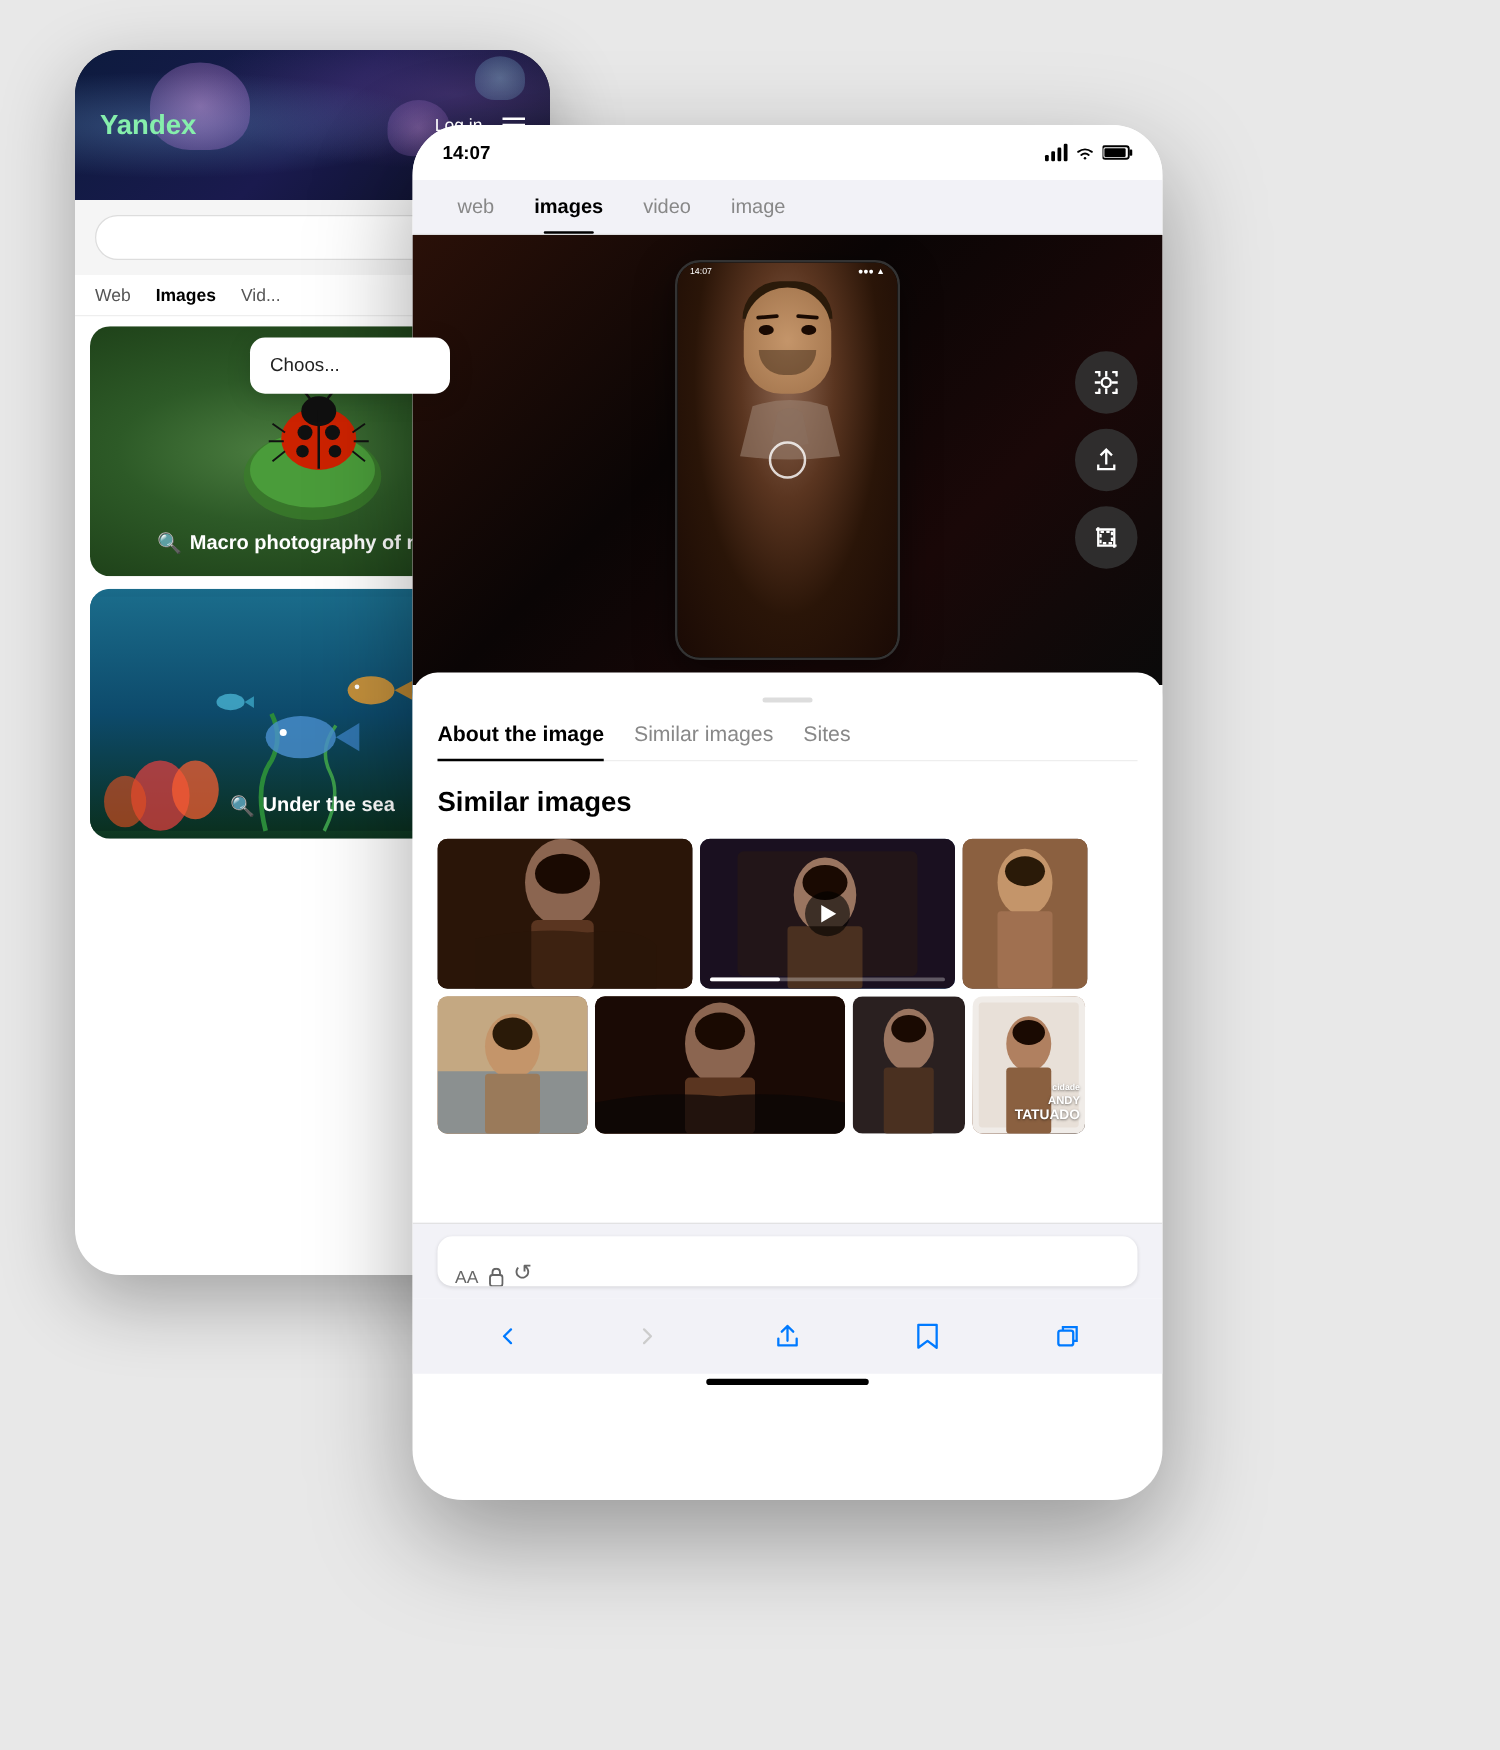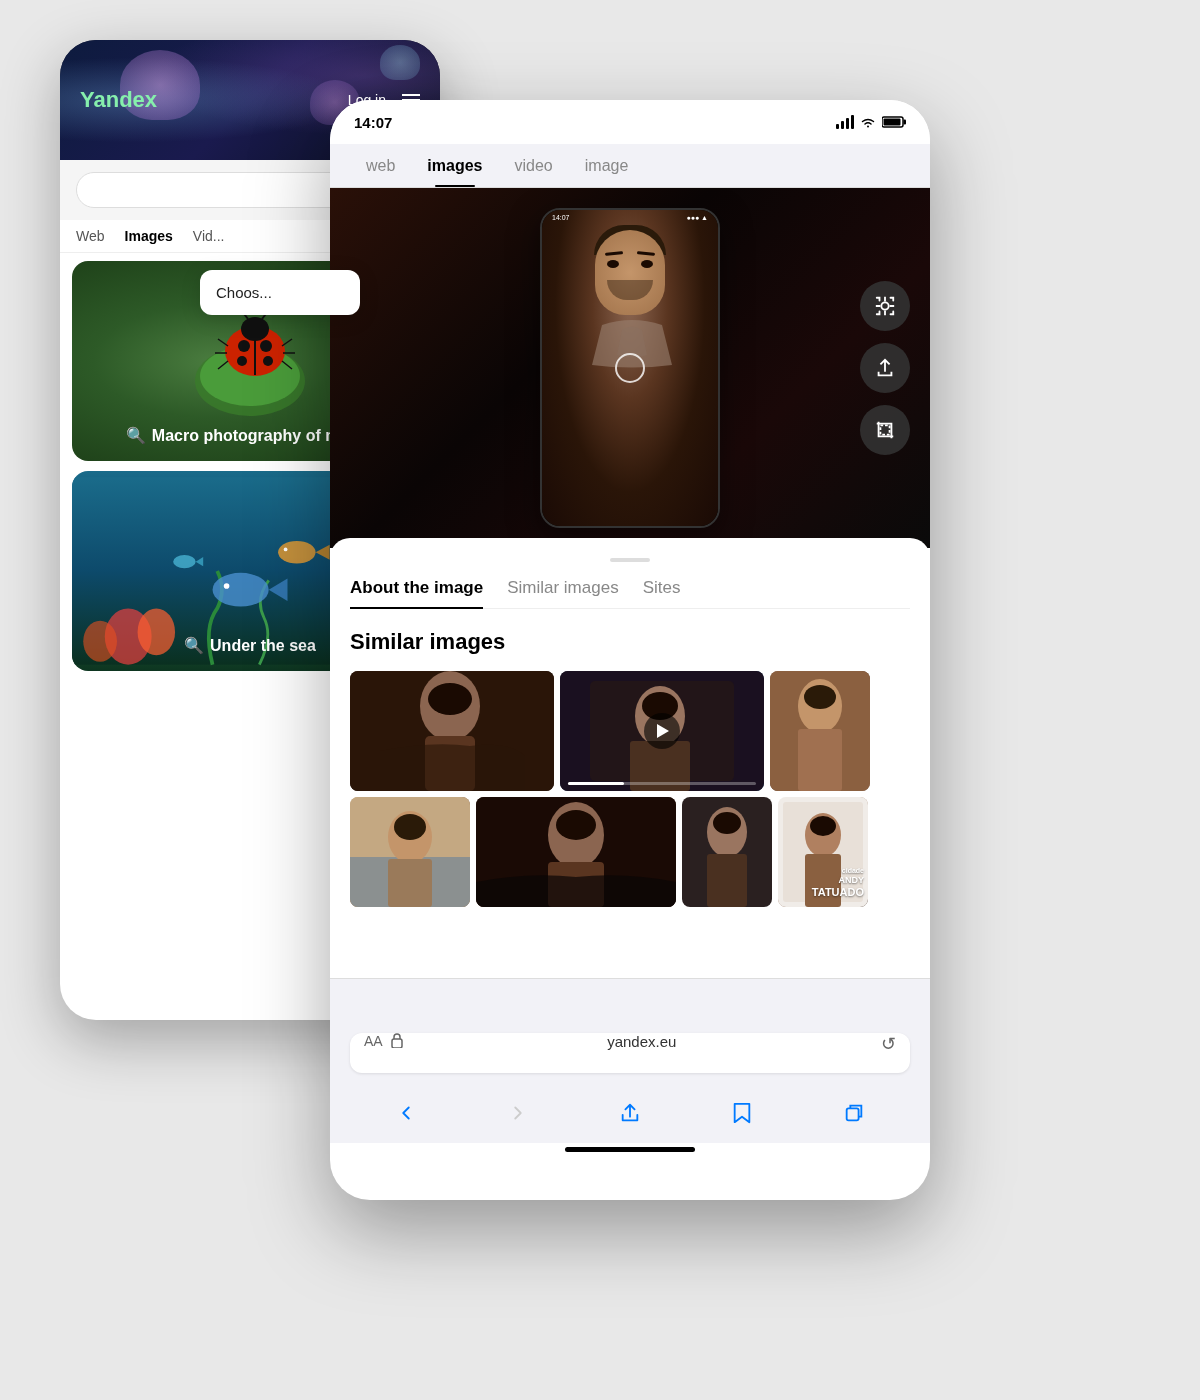--- a/index.html
+++ b/index.html
@@ -513,25 +513,24 @@
     .browser-bottom {
       background: #f2f2f7;
       border-top: 1px solid #ddd;
       padding: 10px 20px;
     }
     .address-bar {
       background: #fff;
       border-radius: 12px;
       height: 40px;
       display: flex;
-      align-items: flex-start;
+      align-items: flex-end;
       padding: 0 14px;
       gap: 8px;
       box-shadow: 0 1px 3px rgba(0,0,0,0.1);
-      margin-top: 44px;
     }
     .aa-text {
       font-size: 14px;
       color: #666;
       font-weight: 500;
     }
     .url-text {
       flex: 1;
       text-align: center;
       font-size: 15px;
@@ -902,21 +901,20 @@
     </div>
   </div>
 
   <div class="browser-bottom">
     <div class="address-bar">
       <span class="aa-text">AA</span>
       <svg width="12" height="15" viewBox="0 0 12 15">
         <rect x="1" y="6" width="10" height="9" rx="2" fill="none" stroke="#666" stroke-width="1.5"></rect>
         <path d="M3 6 L3 4 Q3 1 6 1 Q9 1 9 4 L9 6" fill="none" stroke="#666" stroke-width="1.5"></path>
       </svg>
-      <span class="url-text">yandex.eu</span>
       <span class="refresh-btn">↺</span>
     </div>
   </div>
 
   <div class="browser-nav-bar">
     <div class="nav-btn">
       <svg viewBox="0 0 24 24">
           <path d="M15 18 L9 12 L15 6" stroke-linecap="round" stroke-linejoin="round"></path>
         </svg>
     </div>

